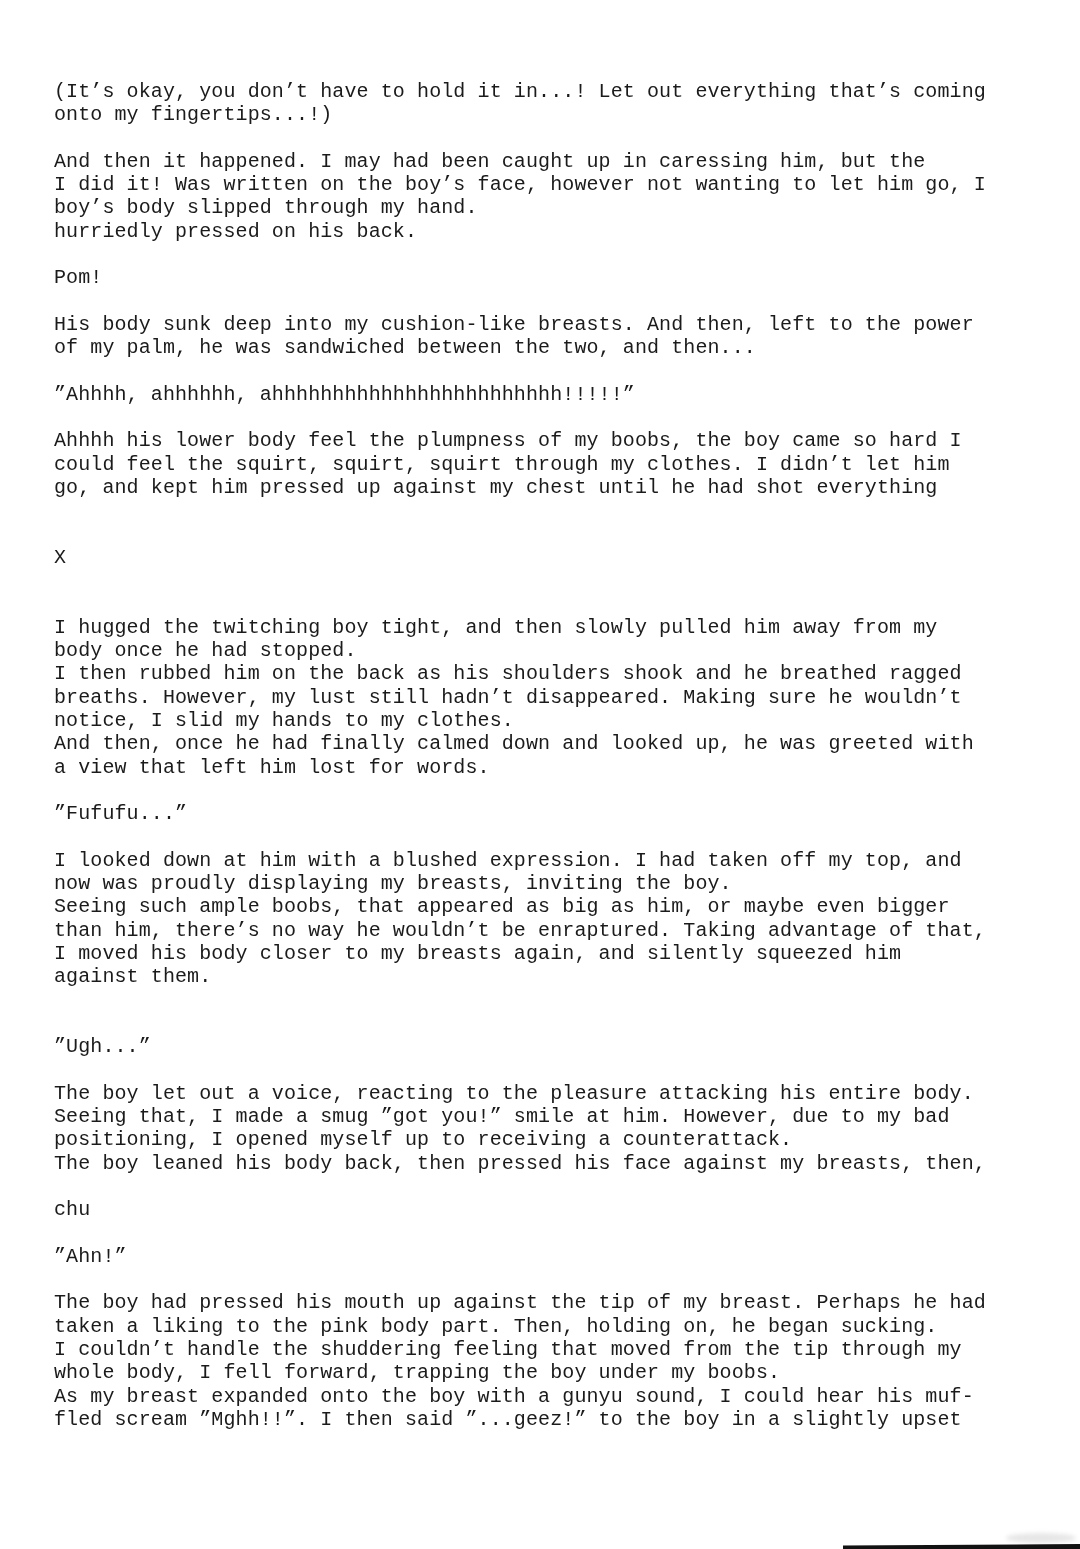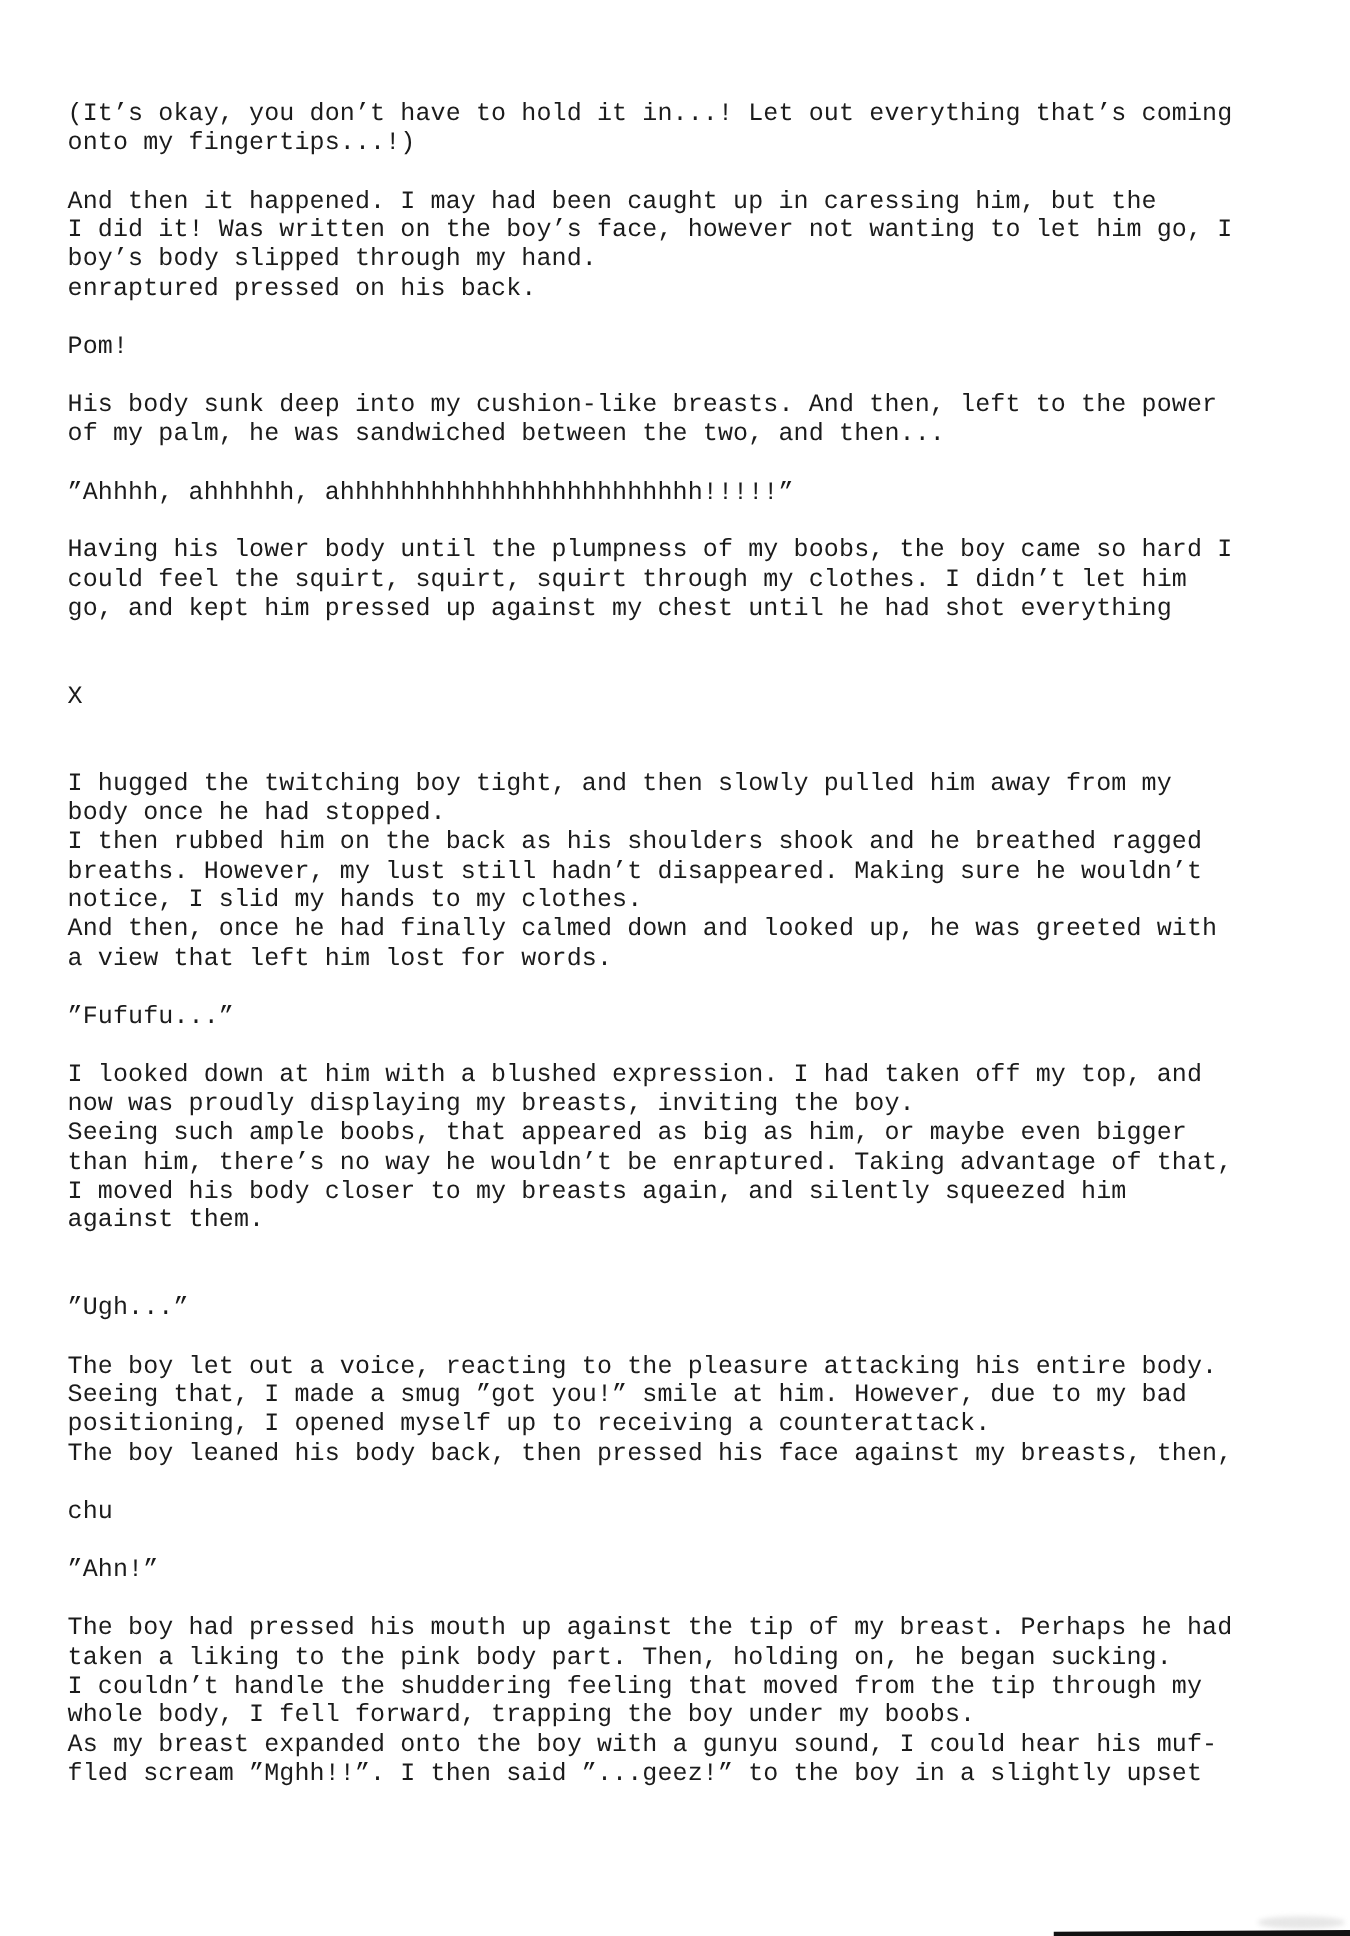--- a/index.html
+++ b/index.html
@@ -56,30 +56,30 @@
 <body>
 
 <div class="page">
   <main class="doc-text">
       <div class="line">(It’s okay, you don’t have to hold it in...! Let out everything that’s coming</div>
       <div class="line">onto my fingertips...!)</div>
       <div class="line">&nbsp;</div>
       <div class="line">And then it happened. I may had been caught up in caressing him, but the</div>
       <div class="line">I did it! Was written on the boy’s face, however not wanting to let him go, I</div>
       <div class="line">boy’s body slipped through my hand.</div>
-      <div class="line">enraptured pressed on his back.</div>
+      <div class="line">hurriedly pressed on his back.</div>
       <div class="line">&nbsp;</div>
       <div class="line">Pom!</div>
       <div class="line">&nbsp;</div>
       <div class="line">His body sunk deep into my cushion-like breasts. And then, left to the power</div>
       <div class="line">of my palm, he was sandwiched between the two, and then...</div>
       <div class="line">&nbsp;</div>
       <div class="line">”Ahhhh, ahhhhhh, ahhhhhhhhhhhhhhhhhhhhhhhh!!!!!”</div>
       <div class="line">&nbsp;</div>
-      <div class="line">Having his lower body until the plumpness of my boobs, the boy came so hard I</div>
+      <div class="line">Ahhhh his lower body feel the plumpness of my boobs, the boy came so hard I</div>
       <div class="line">could feel the squirt, squirt, squirt through my clothes. I didn’t let him</div>
       <div class="line">go, and kept him pressed up against my chest until he had shot everything</div>
       <div class="line">&nbsp;</div>
       <div class="line">&nbsp;</div>
       <div class="line">X</div>
       <div class="line">&nbsp;</div>
       <div class="line">&nbsp;</div>
       <div class="line">I hugged the twitching boy tight, and then slowly pulled him away from my</div>
       <div class="line">body once he had stopped.</div>
       <div class="line">I then rubbed him on the back as his shoulders shook and he breathed ragged</div>

